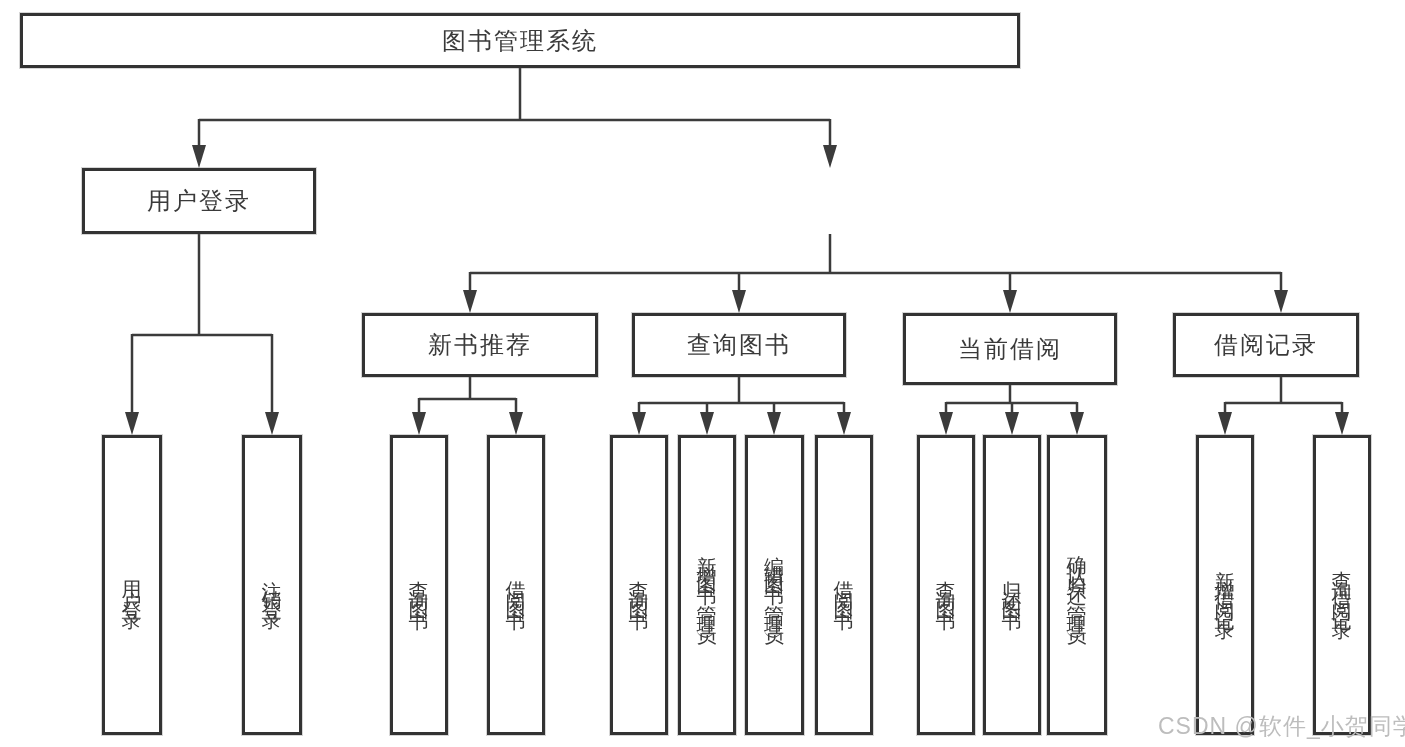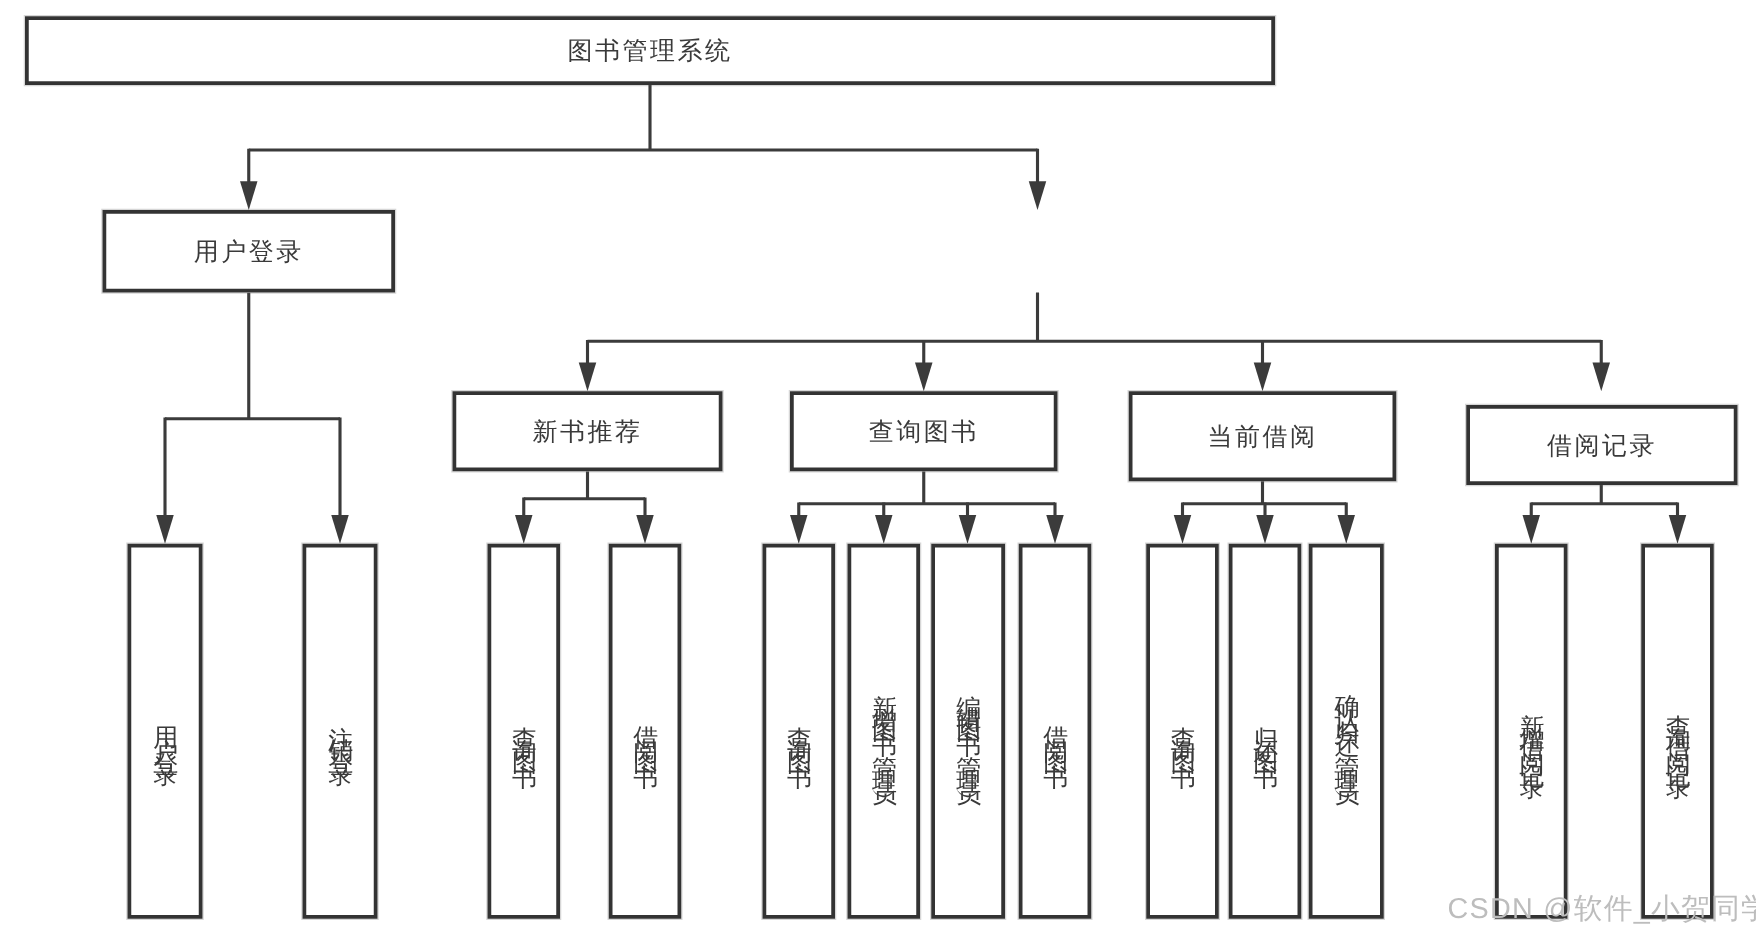--- a/index.html
+++ b/index.html
@@ -11,21 +11,21 @@
   }
   .wires { position:absolute; left:0; top:0; z-index:1; }
   .node {
     position:absolute; box-sizing:border-box;
     background:#ffffff; border:3px solid #333333;
     display:flex; align-items:center; justify-content:center;
     color:#3a3a3a; z-index:2;
     box-shadow:0 0 0 1px rgba(90,90,90,0.25);
   }
   .hnode span {
-    font-size:20px; letter-spacing:2px; white-space:nowrap;
+    font-size:24px; letter-spacing:2px; white-space:nowrap;
   }
   .vnode span {
     writing-mode:vertical-rl; text-orientation:mixed;
     font-size:20px; letter-spacing:10px; line-height:1.1;
     white-space:nowrap;
   }
   .watermark {
     position:absolute; z-index:5;
     left:1158px; top:711px;
     font-size:23px; letter-spacing:1px;
@@ -116,30 +116,30 @@
   </svg>
 
   <div class="node hnode" style="left:20px; top:13px; width:1000px; height:55px;">
     <span>图书管理系统</span>
   </div>
 
   <div class="node hnode" style="left:82px; top:168px; width:234px; height:66px;">
     <span>用户登录</span>
   </div>
 
-  <div class="node hnode" style="left:362px; top:313px; width:216px; height:64px;">
+  <div class="node hnode" style="left:362px; top:313px; width:236px; height:64px;">
     <span>新书推荐</span>
   </div>
   <div class="node hnode" style="left:632px; top:313px; width:214px; height:64px;">
     <span>查询图书</span>
   </div>
   <div class="node hnode" style="left:903px; top:313px; width:214px; height:72px;">
     <span>当前借阅</span>
   </div>
-  <div class="node hnode" style="left:1173px; top:324px; width:217px; height:64px;">
+  <div class="node hnode" style="left:1173px; top:313px; width:186px; height:64px;">
     <span>借阅记录</span>
   </div>
 
   <div class="node vnode" style="left:102px; top:435px; width:60px; height:300px;">
     <span>用户登录</span>
   </div>
   <div class="node vnode" style="left:242px; top:435px; width:60px; height:300px;">
     <span>注销登录</span>
   </div>
 

